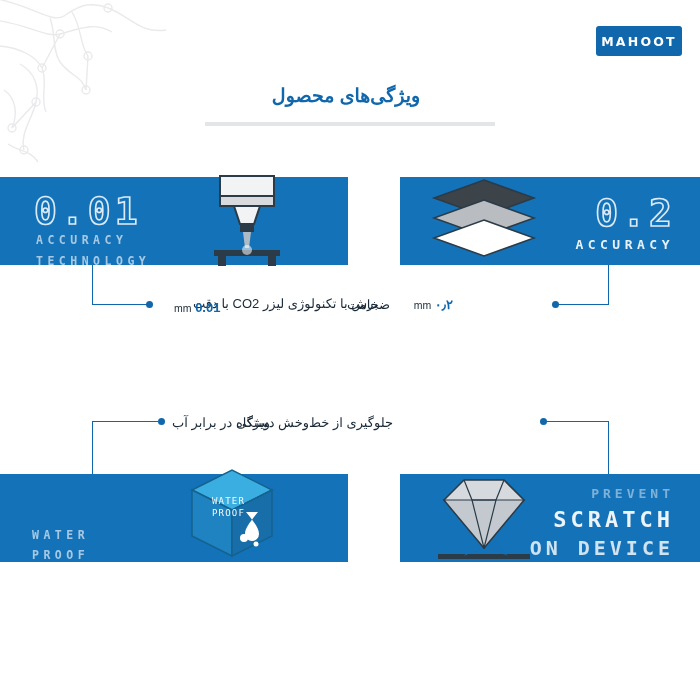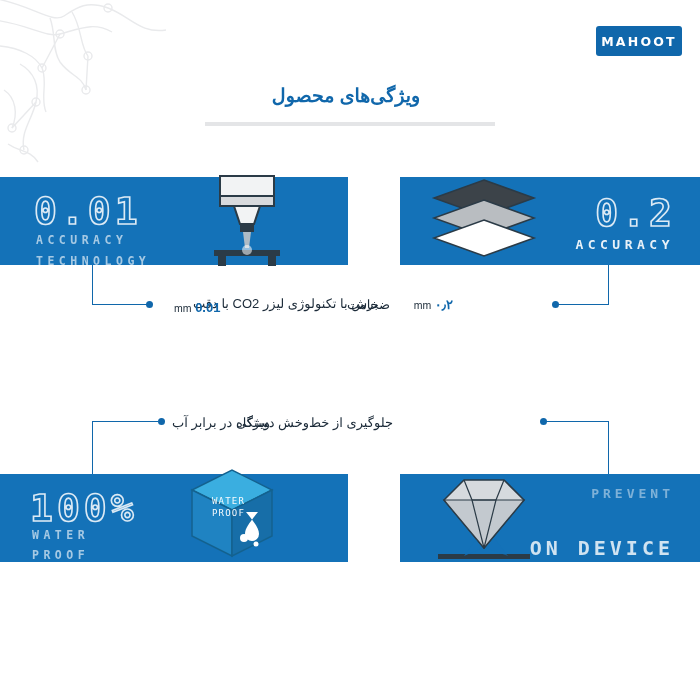--- a/index.html
+++ b/index.html
@@ -253,40 +253,40 @@
 
 <div class="callout-text" style="top:415px; right:307px;">
   <span>جلوگیری از خط‌وخش دستگاه</span>
 </div>
 <div class="dot" style="left:540px; top:418px;"></div>
 <div class="line-h" style="left:544px; top:421px; width:64px;"></div>
 <div class="line-v" style="left:608px; top:421px; height:54px;"></div>
 
 <div class="band left row2">
   <div class="band-inner">
-    <div class="big-num wtr-num">100%</div>
     <div class="sub-line wtr-l1">WATER</div>
     <div class="sub-line wtr-l2">PROOF</div>
   </div>
 </div>
 
 <svg class="illus cube" viewBox="0 0 120 104">
   <polygon points="20,26 60,6 100,26 60,46" fill="#3aaee0" stroke="#14628f" stroke-width="1.5"></polygon>
   <polygon points="20,26 60,46 60,92 20,72" fill="#1f83c2" stroke="#14628f" stroke-width="1.5"></polygon>
   <polygon points="100,26 60,46 60,92 100,72" fill="#176ea8" stroke="#14628f" stroke-width="1.5"></polygon>
   <text x="40" y="40" font-family="DejaVu Sans Mono, monospace" font-size="9" letter-spacing="1.2" fill="#ffffff" opacity="0.95">WATER</text>
   <text x="40" y="52" font-family="DejaVu Sans Mono, monospace" font-size="9" letter-spacing="1.2" fill="#ffffff" opacity="0.95">PROOF</text>
   <path d="M80 44 C88 54, 93 60, 93 66 a7 7 0 0 1 -14 0 c0 -6, 5 -12, 13 -22 Z" transform="translate(-6,4)" fill="#ffffff"></path>
   <circle cx="72" cy="74" r="4" fill="#ffffff"></circle>
   <circle cx="84" cy="80" r="2.5" fill="#ffffff"></circle>
 </svg>
 
 <div class="band right row2">
   <div class="band-inner">
     <div class="sub-line scr-l0">PREVENT</div>
+    <div class="sub-line scr-l1">SCRATCH</div>
     <div class="sub-line scr-l2">ON DEVICE</div>
   </div>
 </div>
 
 <svg class="illus diamond" viewBox="0 0 120 100">
   <polygon points="20,30 40,10 80,10 100,30 60,78" fill="#d6dade" stroke="#2b3b47" stroke-width="1.6"></polygon>
   <polygon points="20,30 100,30 60,78" fill="#c3c9cf" stroke="#2b3b47" stroke-width="1.2"></polygon>
   <polyline points="40,10 48,30 60,78 72,30 80,10" fill="none" stroke="#2b3b47" stroke-width="1.2"></polyline>
   <line x1="48" y1="30" x2="72" y2="30" stroke="#2b3b47" stroke-width="1.2"></line>
   <rect x="14" y="84" width="92" height="5" fill="#2b3b47"></rect>

